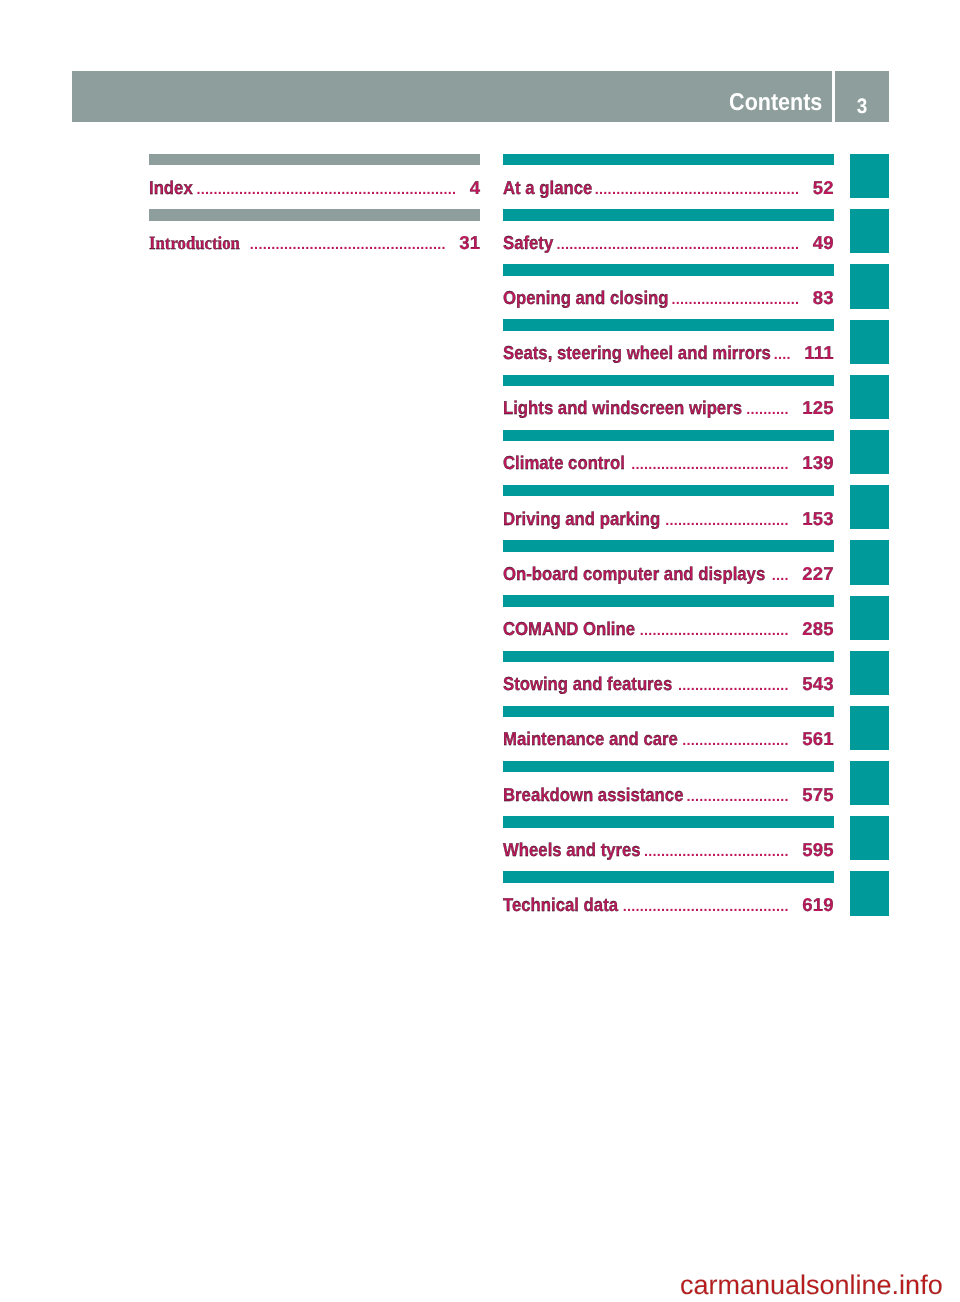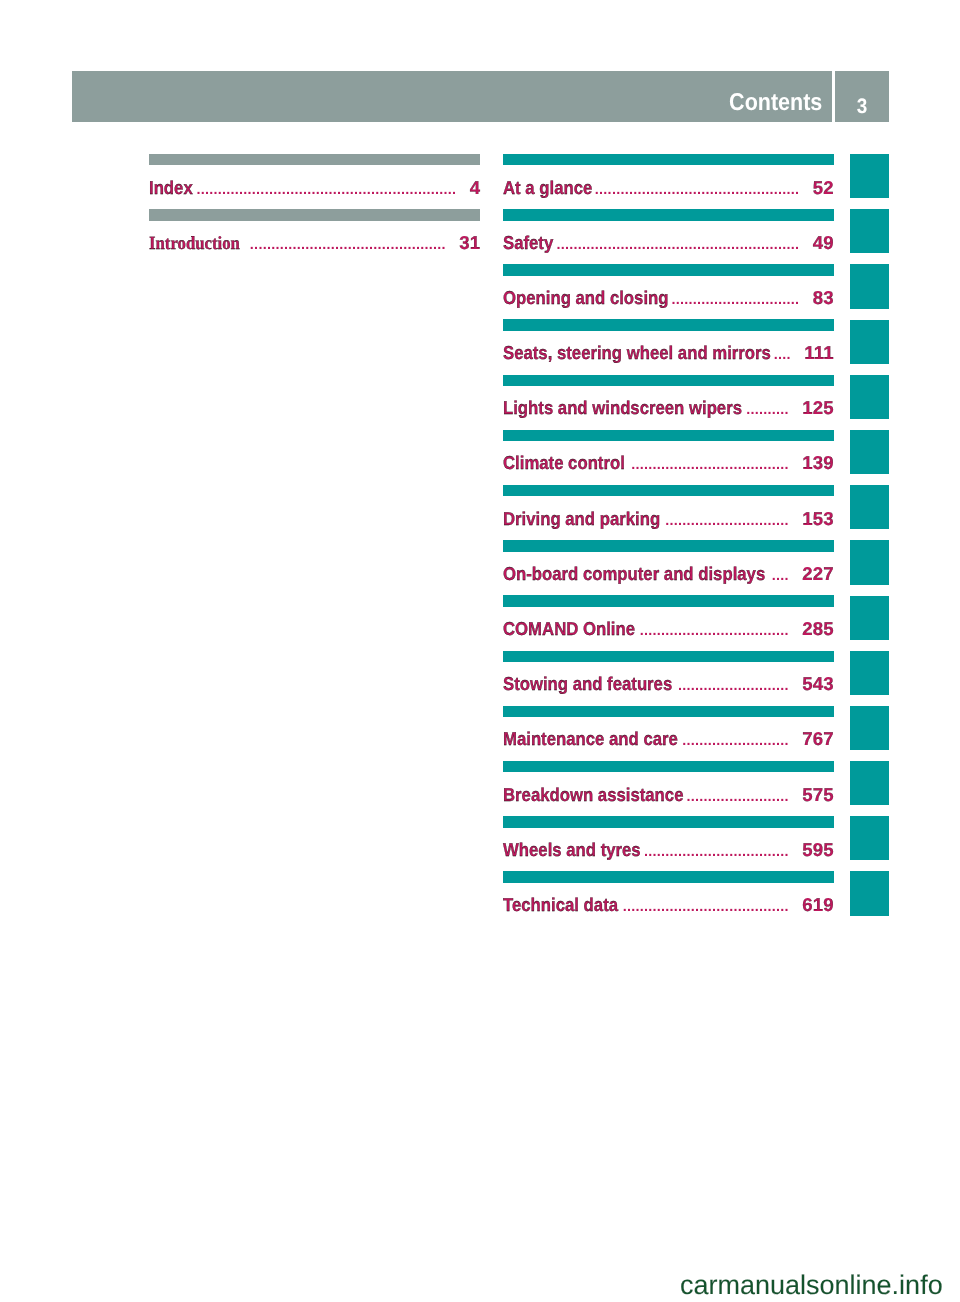--- a/index.html
+++ b/index.html
@@ -29,21 +29,21 @@
      transform:scaleX(0.9);transform-origin:0 0;}
   .dots{flex:1 1 auto;min-width:0;overflow:hidden;white-space:nowrap;
         font-size:14.4px;letter-spacing:0.26px;
         margin:0 0 0 3.5px;direction:rtl;text-align:right;}
   .pg{letter-spacing:0.16px;margin-right:-0.16px;margin-left:13.4px;
       flex:0 0 auto;white-space:nowrap;-webkit-text-stroke:0.2px #000;}
   
   #tabs{position:absolute;left:849.5px;top:154px;width:39px;}
   .tab{height:44.2px;background:#009a9a;margin-bottom:11px;}
   
-  #watermark{position:absolute;left:680px;top:1272px;font-size:27px;color:#14532d;-webkit-text-stroke:0.15px #8e8e8e;
+  #watermark{position:absolute;left:680px;top:1272px;font-size:27px;color:#b91c1c;-webkit-text-stroke:0.15px #8e8e8e;
      font-family:"Liberation Sans",sans-serif;line-height:1;}
 </style>
 </head>
 <body>
 
 <div class="page">
   <div id="header-bar"></div>
   <div id="header-title">Contents</div>
   <div id="page-num-box"></div>
   <div id="page-num">3</div>
@@ -145,21 +145,21 @@
           <span class="title" style="width: 169.228px;"><i>Stowing and features</i></span>
           <span class="dots">..........................</span>
           <span class="pg">543</span>
         </div>
       </div>
       <div class="entry">
         <div class="rule"></div>
         <div class="line">
           <span class="title" style="width: 174.853px;"><i>Maintenance and care</i></span>
           <span class="dots">.........................</span>
-          <span class="pg">767</span>
+          <span class="pg">561</span>
         </div>
       </div>
       <div class="entry">
         <div class="rule"></div>
         <div class="line">
           <span class="title" style="width: 180.45px;"><i>Breakdown assistance</i></span>
           <span class="dots">........................</span>
           <span class="pg">575</span>
         </div>
       </div>

